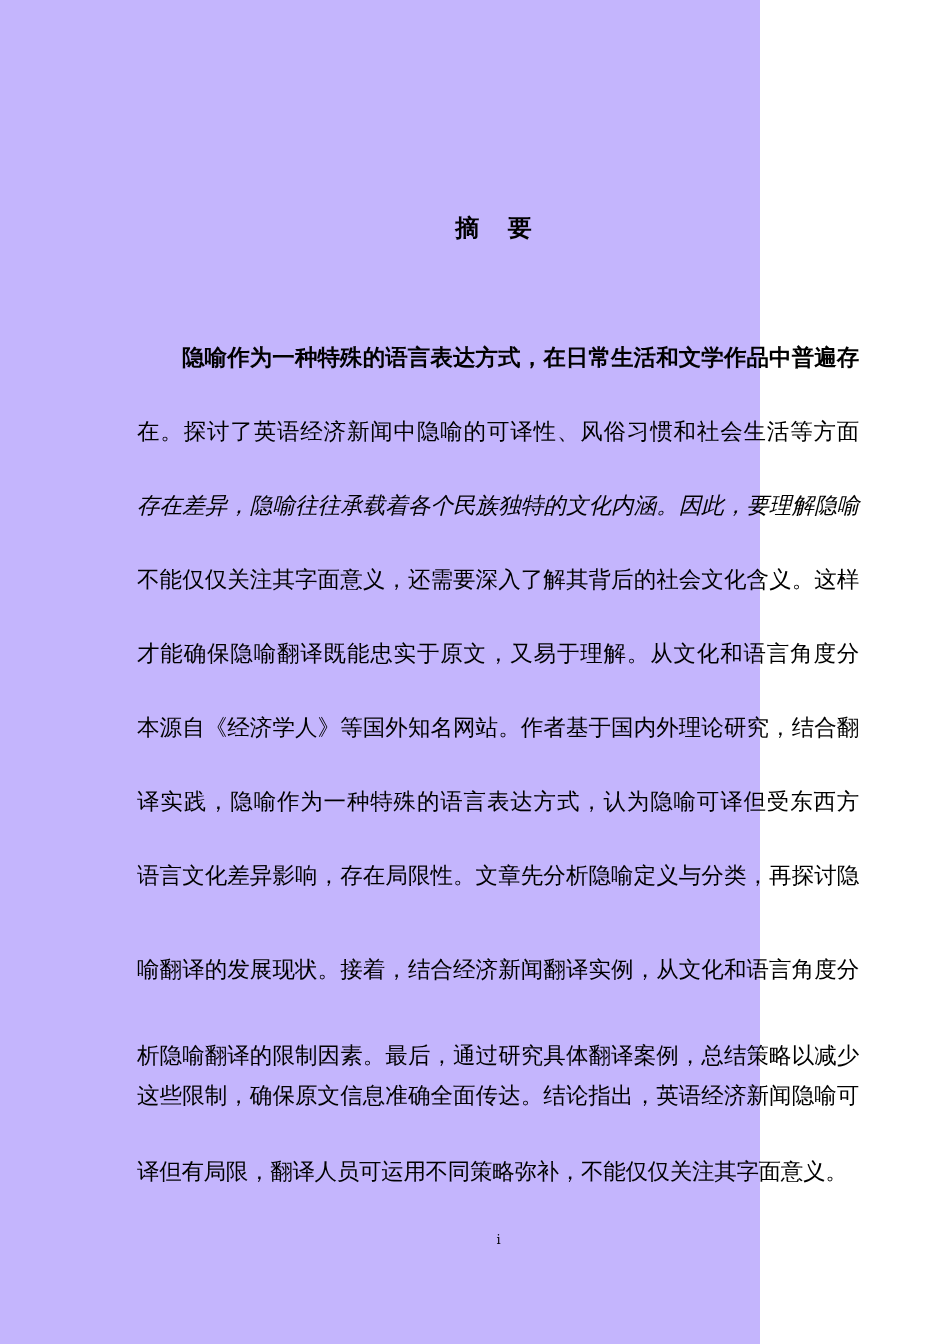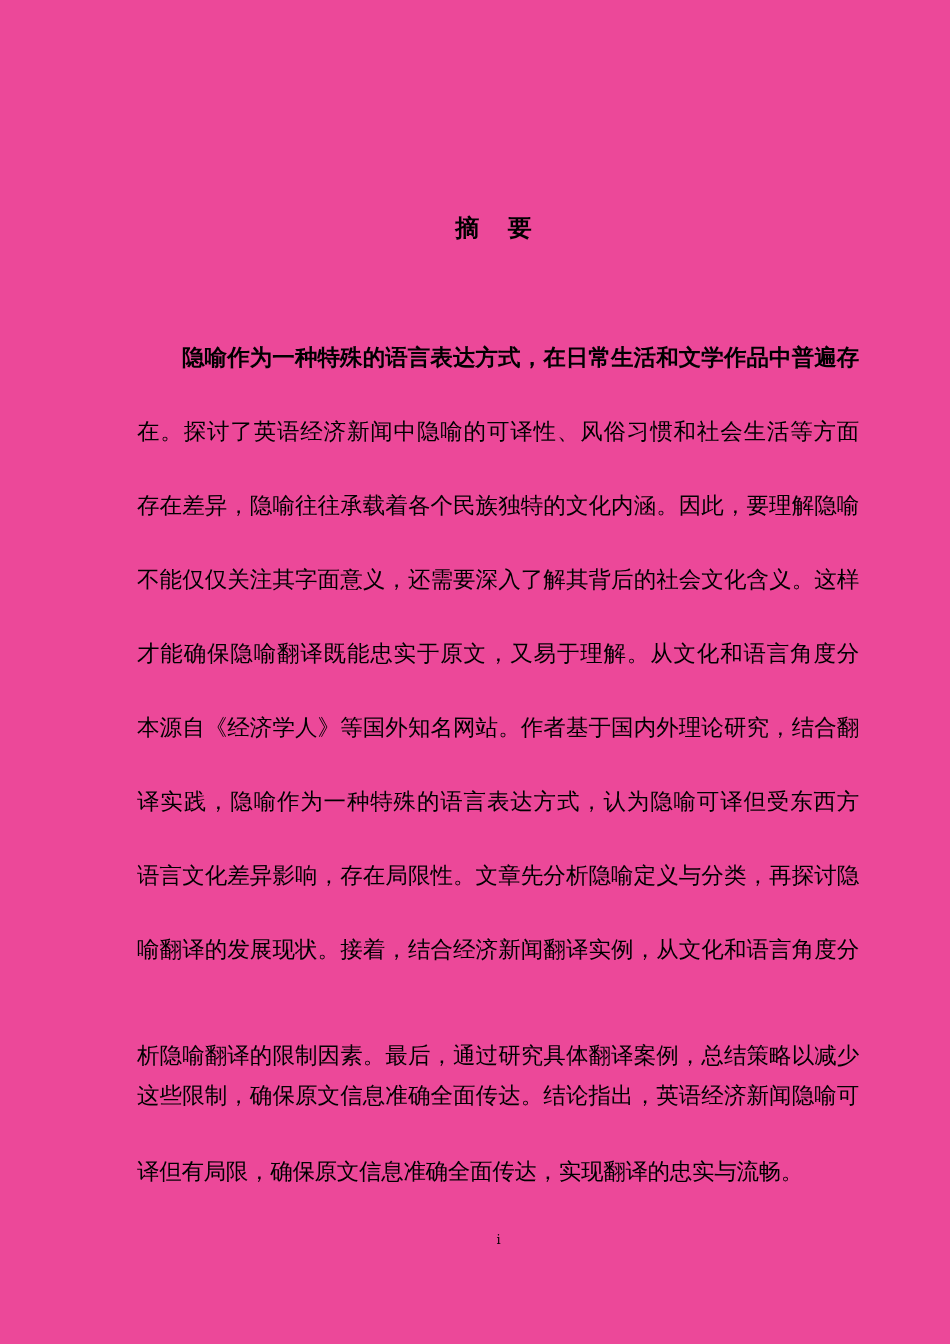--- a/index.html
+++ b/index.html
@@ -11,22 +11,22 @@
       width: 950px;
       height: 1344px;
       position: relative;
       overflow: hidden;
       font-family: "DejaVu Serif", "Liberation Serif", serif;
       color: #000000;
     }
     .page {
       position: absolute;
       left: 0; top: 0;
-      width: 950px; height: 1344px;
-      background: #ec4899;
+      width: 760px; height: 1344px;
+      background: #c4b5fd;
     }
     .title {
       position: absolute;
       left: 0;
       width: 997px;
       top: 208px;
       text-align: center;
       font-size: 24px;
       font-weight: bold;
       letter-spacing: 10px;
@@ -69,26 +69,26 @@
   </style>
 </head>
 <body>
 
 <div class="page">
   <div class="title">摘 要</div>
 
   <div class="body-text">
     <div class="line first" style="top:342px;">隐喻作为一种特殊的语言表达方式，在日常生活和文学作品中普遍存</div>
     <div class="line" style="top:416px;">在。探讨了英语经济新闻中隐喻的可译性、风俗习惯和社会生活等方面</div>
-    <div class="line" style="top:490px;">存在差异，隐喻往往承载着各个民族独特的文化内涵。因此，要理解隐喻</div>
+    <div class="line" style="top:490px;font-style:italic;">存在差异，隐喻往往承载着各个民族独特的文化内涵。因此，要理解隐喻</div>
     <div class="line" style="top:564px;">不能仅仅关注其字面意义，还需要深入了解其背后的社会文化含义。这样</div>
     <div class="line" style="top:638px;">才能确保隐喻翻译既能忠实于原文，又易于理解。从文化和语言角度分</div>
     <div class="line" style="top:712px;">本源自《经济学人》等国外知名网站。作者基于国内外理论研究，结合翻</div>
     <div class="line" style="top:786px;">译实践，隐喻作为一种特殊的语言表达方式，认为隐喻可译但受东西方</div>
     <div class="line" style="top:860px;">语言文化差异影响，存在局限性。文章先分析隐喻定义与分类，再探讨隐</div>
-    <div class="line" style="top:934px;">喻翻译的发展现状。接着，结合经济新闻翻译实例，从文化和语言角度分</div>
+    <div class="line" style="top:954px;">喻翻译的发展现状。接着，结合经济新闻翻译实例，从文化和语言角度分</div>
     <div class="line" style="top:1040px;">析隐喻翻译的限制因素。最后，通过研究具体翻译案例，总结策略以减少</div>
     <div class="line" style="top:1082px;font-family:Liberation Mono, monospace;">这些限制，确保原文信息准确全面传达。结论指出，英语经济新闻隐喻可</div>
-    <div class="line last" style="top:1156px;">译但有局限，确保原文信息准确全面传达，实现翻译的忠实与流畅。</div>
+    <div class="line last" style="top:1156px;">译但有局限，翻译人员可运用不同策略弥补，不能仅仅关注其字面意义。</div>
   </div>
 
   <div class="page-number">i</div>
 </div>
 
 </body></html>

